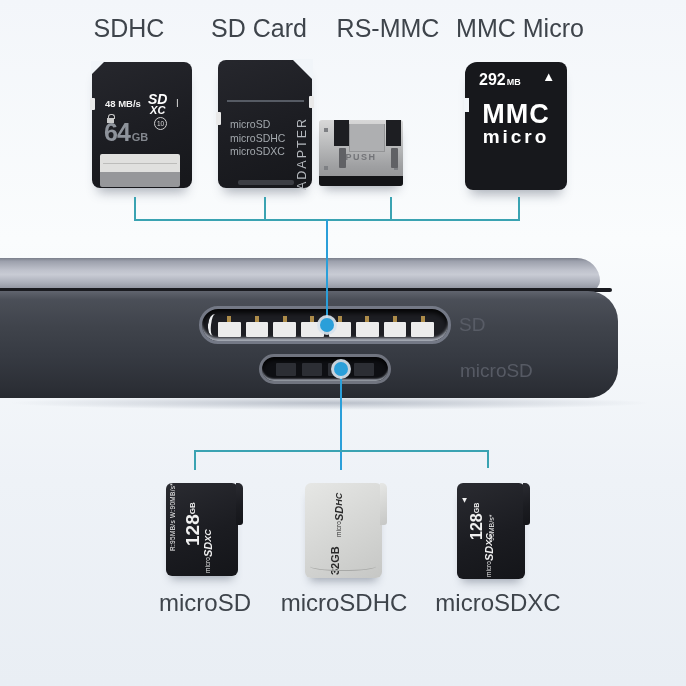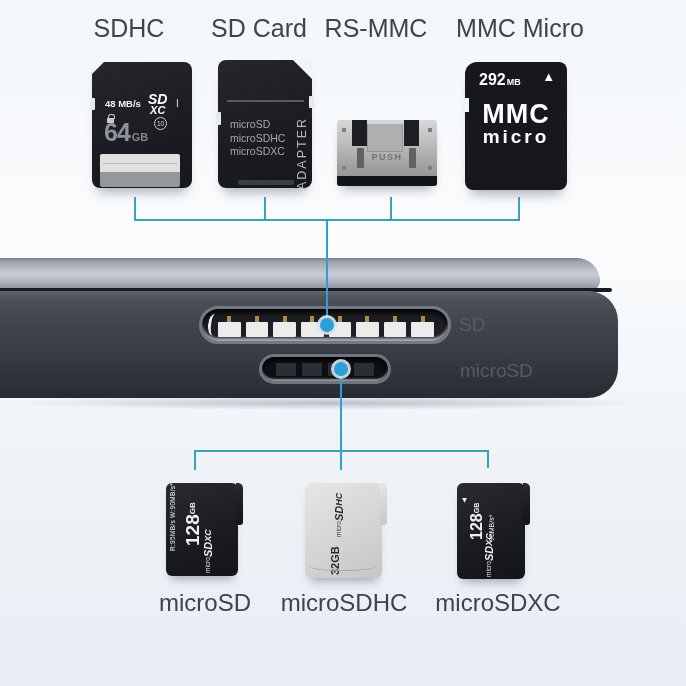--- a/index.html
+++ b/index.html
@@ -53,21 +53,21 @@
   .c-sdhc .strip::after { content:''; position:absolute; left:3px; right:3px; top:9px; height:1px; background:#bdbdbb; }
 
   
   .c-adp { left:218px; top:60px; width:94px; height:128px; }
   .c-adp .groove { left:9px; top:40px; width:77px; height:2px; background:#565b64; }
   .c-adp .compat { left:12px; top:58px; font-size:10.5px; line-height:13.5px; color:#a3a8ad; }
   .c-adp .side { right:4px; top:48px; height:82px; font-size:12.5px; letter-spacing:2px; color:#b4b8bd; }
   .c-adp .contact { left:20px; bottom:3px; width:56px; height:5px; background:#3c3e44; border-radius:2px; }
 
   
-  .c-rs-silver { left:337px; top:120px; width:100px; height:66px; border-radius:3px;
+  .c-rs-silver { left:319px; top:120px; width:84px; height:66px; border-radius:3px;
     background:linear-gradient(180deg,#d8d8d8 0,#bcbdbe 35%,#9fa0a2 70%,#8d8e90 100%);
     box-shadow:0 8px 10px -5px rgba(50,60,80,.4); }
   .c-rs-silver .screw { position:absolute; width:4px; height:4px; background:#7e8084; }
   .c-rs-silver .recess { position:absolute; left:30px; top:4px; width:36px; height:28px;
     background:#aeafb1; border:1px solid #939496; border-top:none; }
   .c-rs-silver .slot { position:absolute; width:7px; height:20px; top:28px; background:#606165; border-radius:1px; }
   .c-rs-silver .push { position:absolute; left:0; right:0; top:32px; text-align:center;
     font-size:9px; letter-spacing:1.5px; color:#737478; font-weight:bold; }
   .c-rs-silver .bstrip { position:absolute; left:0; right:0; bottom:0; height:10px; background:#131417; border-radius:0 0 3px 3px; }
   .c-rs-silver .prong { position:absolute; top:0; width:15px; height:26px; background:#1d1e22; }
@@ -135,21 +135,21 @@
     border-bottom:1.5px solid #a8a9a7; border-radius:50%; }
 </style>
 </head>
 <body>
 
 <div id="canvas">
 
 
   <div class="abs title" style="left:129px">SDHC</div>
   <div class="abs title" style="left:259px">SD Card</div>
-  <div class="abs title" style="left:376px">RS-MMC</div>
+  <div class="abs title" style="left:388px">RS-MMC</div>
   <div class="abs title" style="left:520px">MMC Micro</div>
 
   <div class="abs card black c-sdhc">
     <span class="cham-tl"></span>
     <span class="notch" style="left:-2px;top:36px;width:5px;height:12px"></span>
     <div class="abs speed">48 MB/s</div>
     <div class="abs lock"></div>
     <div class="abs sdxc">
       <div class="l1">SD</div>
       <div class="l2">XC</div>

